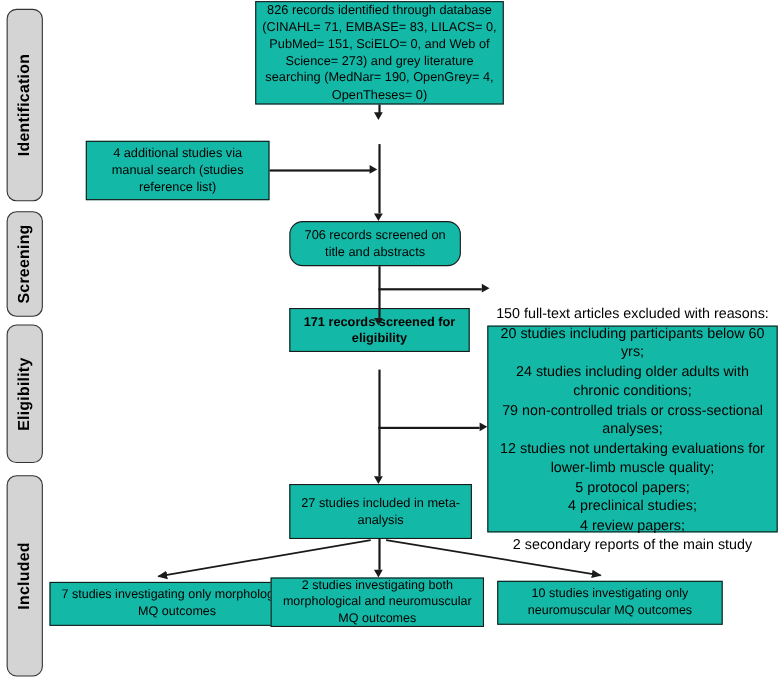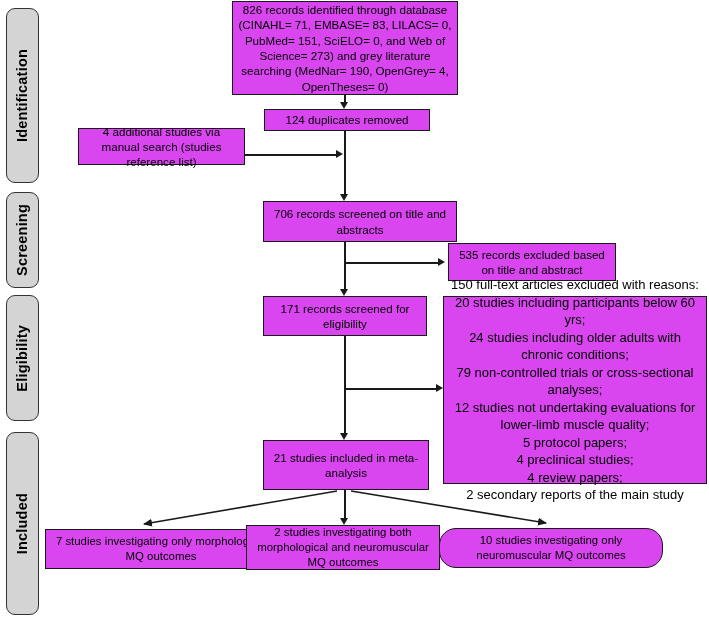--- a/index.html
+++ b/index.html
@@ -34,21 +34,21 @@
     font-size: 14.5px;
     font-weight: bold;
     color: #000000;
     letter-spacing: 0.2px;
     white-space: nowrap;
     line-height: 1;
   }
   
   .fbox {
     position: absolute;
-    background: #d946ef;
+    background: #14b8a6;
     border: 1.4px solid #1a1a1a;
     box-sizing: border-box;
     display: flex;
     align-items: center;
     justify-content: center;
     text-align: center;
     color: #000000;
     font-size: 11.6px;
     line-height: 1.32;
     padding: 2px 5px;
@@ -103,65 +103,59 @@
   </div>
 
   <div class="stage" style="left:6px; top:432px; width:33px; height:183px;">
     <span class="stage-label">Included</span>
   </div>
 
   <div class="fbox" style="left:232px; top:1px; width:226px; height:94px;">
     <span class="txt">826 records identified through database (CINAHL= 71, EMBASE= 83, LILACS= 0, PubMed= 151, SciELO= 0, and Web of Science= 273) and grey literature searching (MedNar= 190, OpenGrey= 4, OpenTheses= 0)</span>
   </div>
 
-  <div class="fbox" style="left:264px; top:109px; width:166px; height:22px;">
-    <span class="txt">124 duplicates removed</span>
-  </div>
 
-  <div class="fbox" style="left:78px; top:128px; width:167px; height:37px;">
+  <div class="fbox" style="left:78px; top:128px; width:167px; height:54px;">
     <span class="txt">4 additional studies via manual search (studies reference list)</span>
   </div>
 
-  <div class="fbox" style="left:263px; top:201px; width:194px; height:41px;">
+  <div class="fbox" style="left:263px; top:201px; width:156px; height:41px;border-radius:12px;">
     <span class="txt">706 records screened on title and abstracts</span>
   </div>
 
-  <div class="fbox" style="left:448px; top:243px; width:168px; height:38px;">
-    <span class="txt">535 records excluded based on title and abstract</span>
-  </div>
 
-  <div class="fbox" style="left:263px; top:296px; width:164px; height:40px;">
+  <div class="fbox" style="left:263px; top:280px; width:164px; height:40px;font-weight:bold;">
     <span class="txt">171 records screened for eligibility</span>
   </div>
 
   <div class="fbox reasons" style="left:443px; top:296px; width:264px; height:188px;">
     <span class="txt" style="white-space: pre-line;">150 full-text articles excluded with reasons:
 20 studies including participants below 60 yrs;
 24 studies including older adults with chronic conditions;
 79 non-controlled trials or cross-sectional analyses;
 12 studies not undertaking evaluations for lower-limb muscle quality;
 5 protocol papers;
 4 preclinical studies;
 4 review papers;
 2 secondary reports of the main study</span>
   </div>
 
   <div class="fbox" style="left:263px; top:440px; width:166px; height:50px;">
-    <span class="txt">21 studies included in meta-analysis</span>
+    <span class="txt">27 studies included in meta-analysis</span>
   </div>
 
   <div class="fbox small" style="left:45px; top:529px; width:232px; height:40px;">
     <span class="txt">7 studies investigating only morphological MQ outcomes</span>
   </div>
 
   <div class="fbox small" style="left:246px; top:525px; width:194px; height:45px;">
     <span class="txt">2 studies investigating both morphological and neuromuscular MQ outcomes</span>
   </div>
 
-  <div class="fbox small" style="left:439px; top:528px; width:224px; height:40px;border-radius:17px;">
+  <div class="fbox small" style="left:452px; top:528px; width:205px; height:40px;">
     <span class="txt">10 studies investigating only neuromuscular MQ outcomes</span>
   </div>
 
   <div class="vline" style="left:344px; top:95px; height:8px;"></div>
   <div class="arrow-down" style="left:340px; top:102px;"></div>
 
   <div class="vline" style="left:344px; top:131px; height:63px;"></div>
   <div class="arrow-down" style="left:340px; top:194px;"></div>
 
   <div class="hline" style="left:245px; top:154px; width:92px;"></div>

